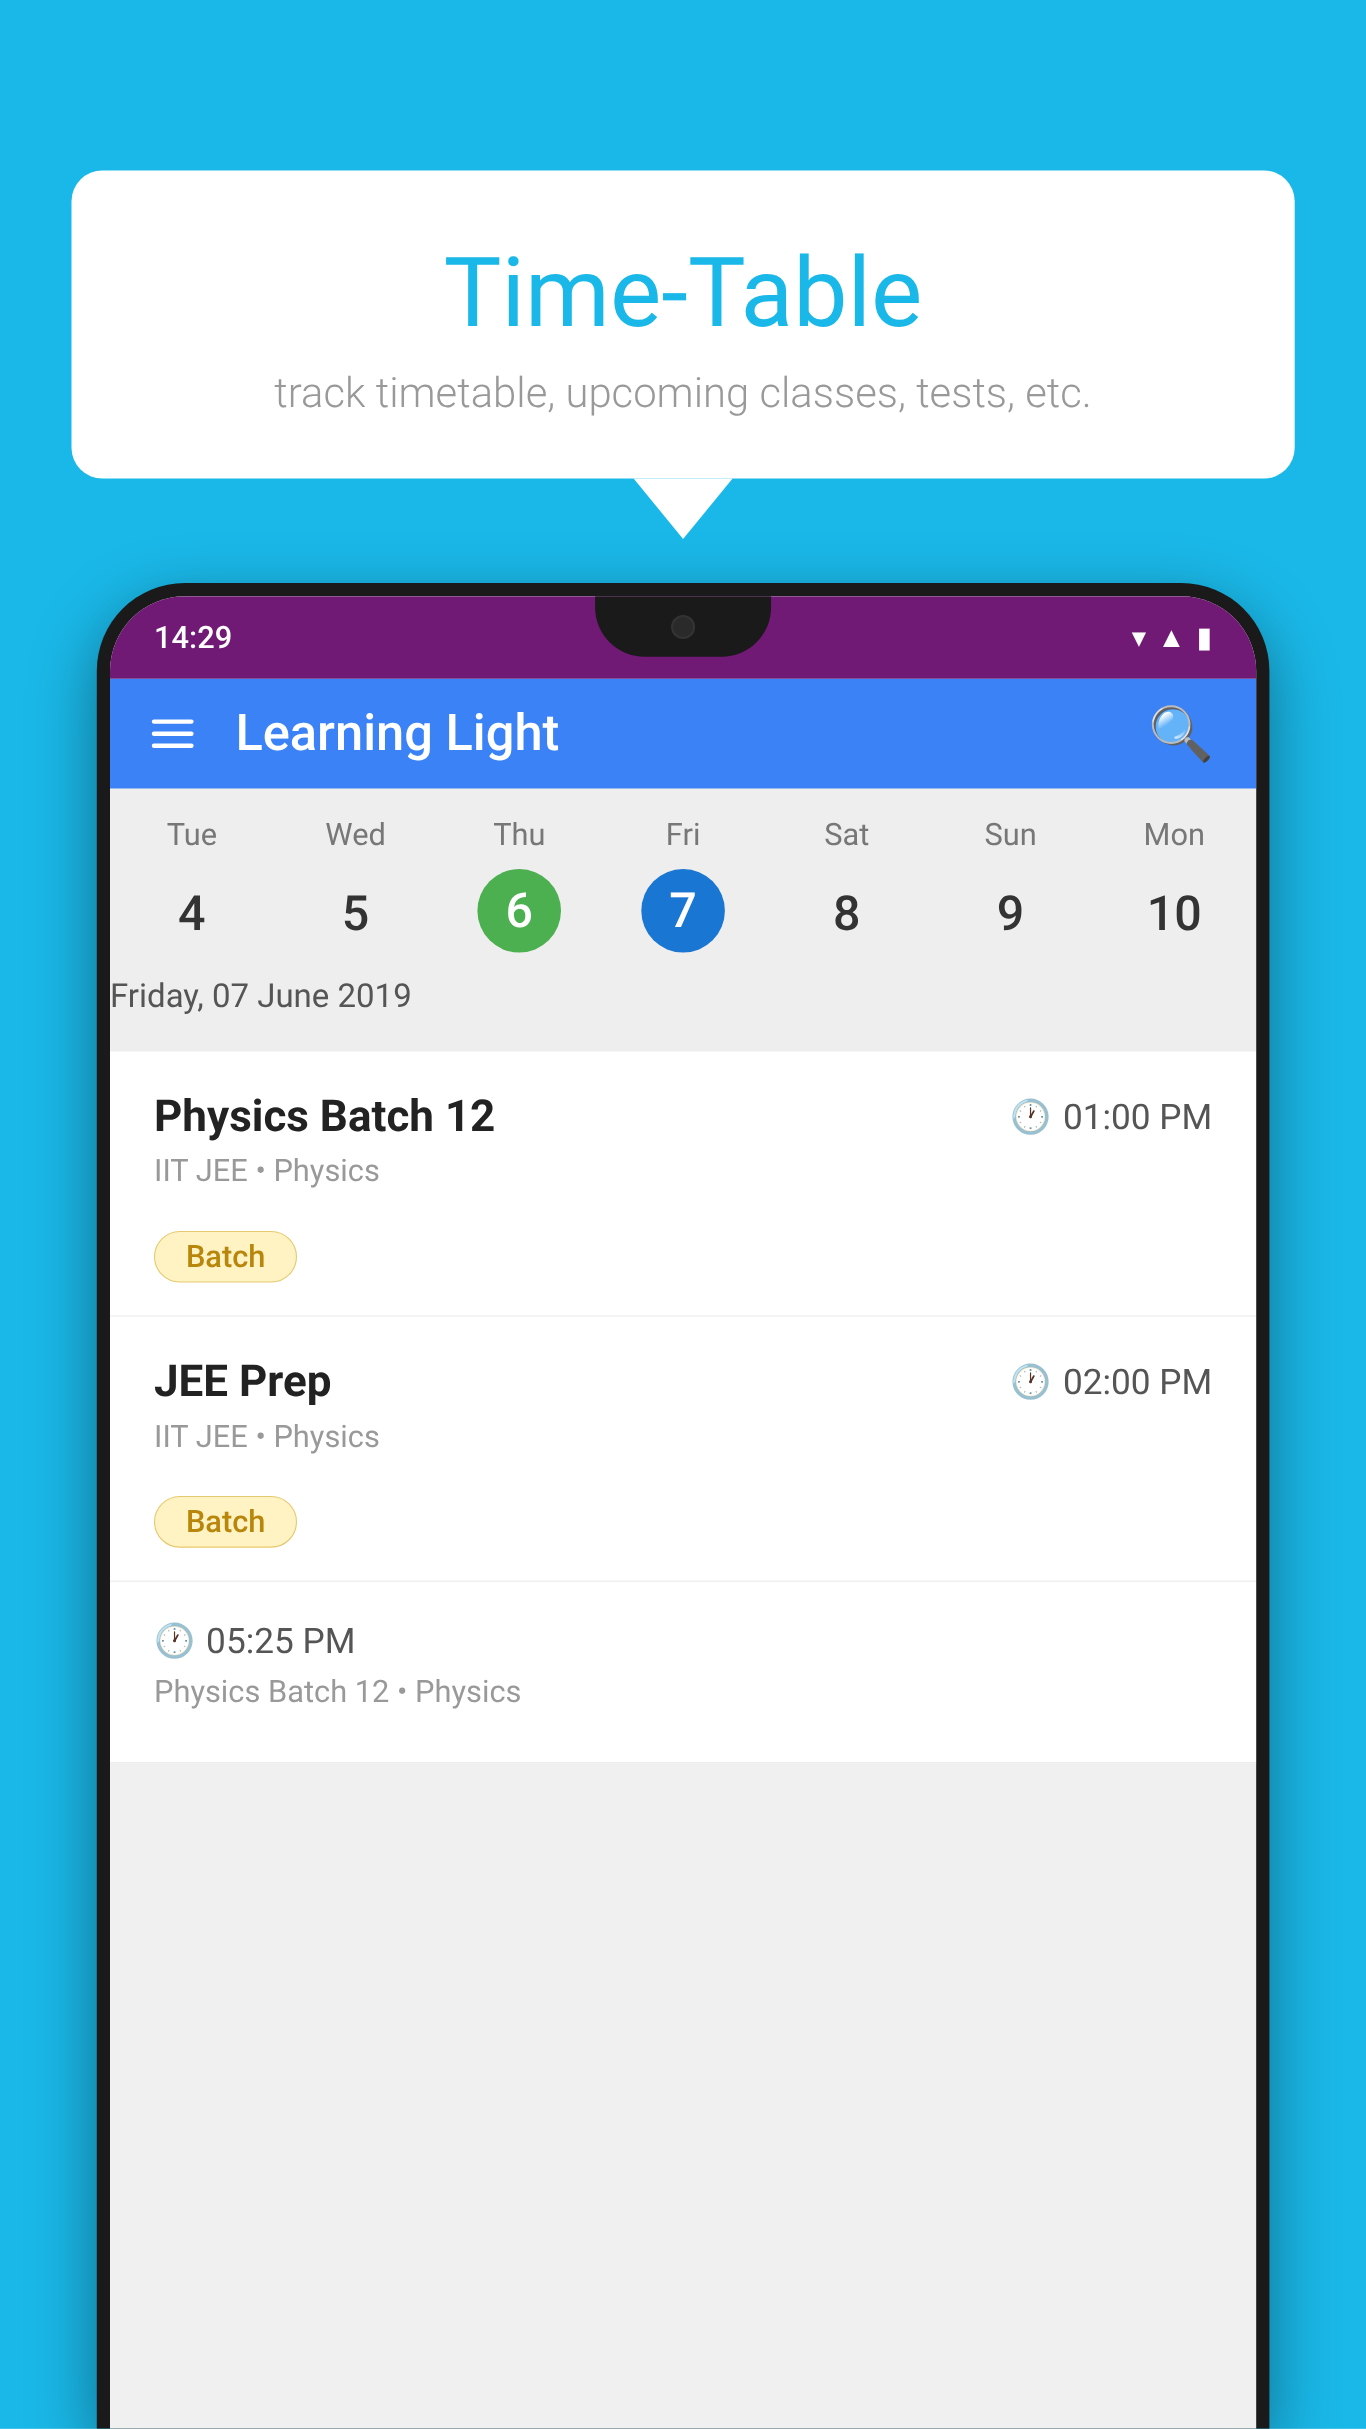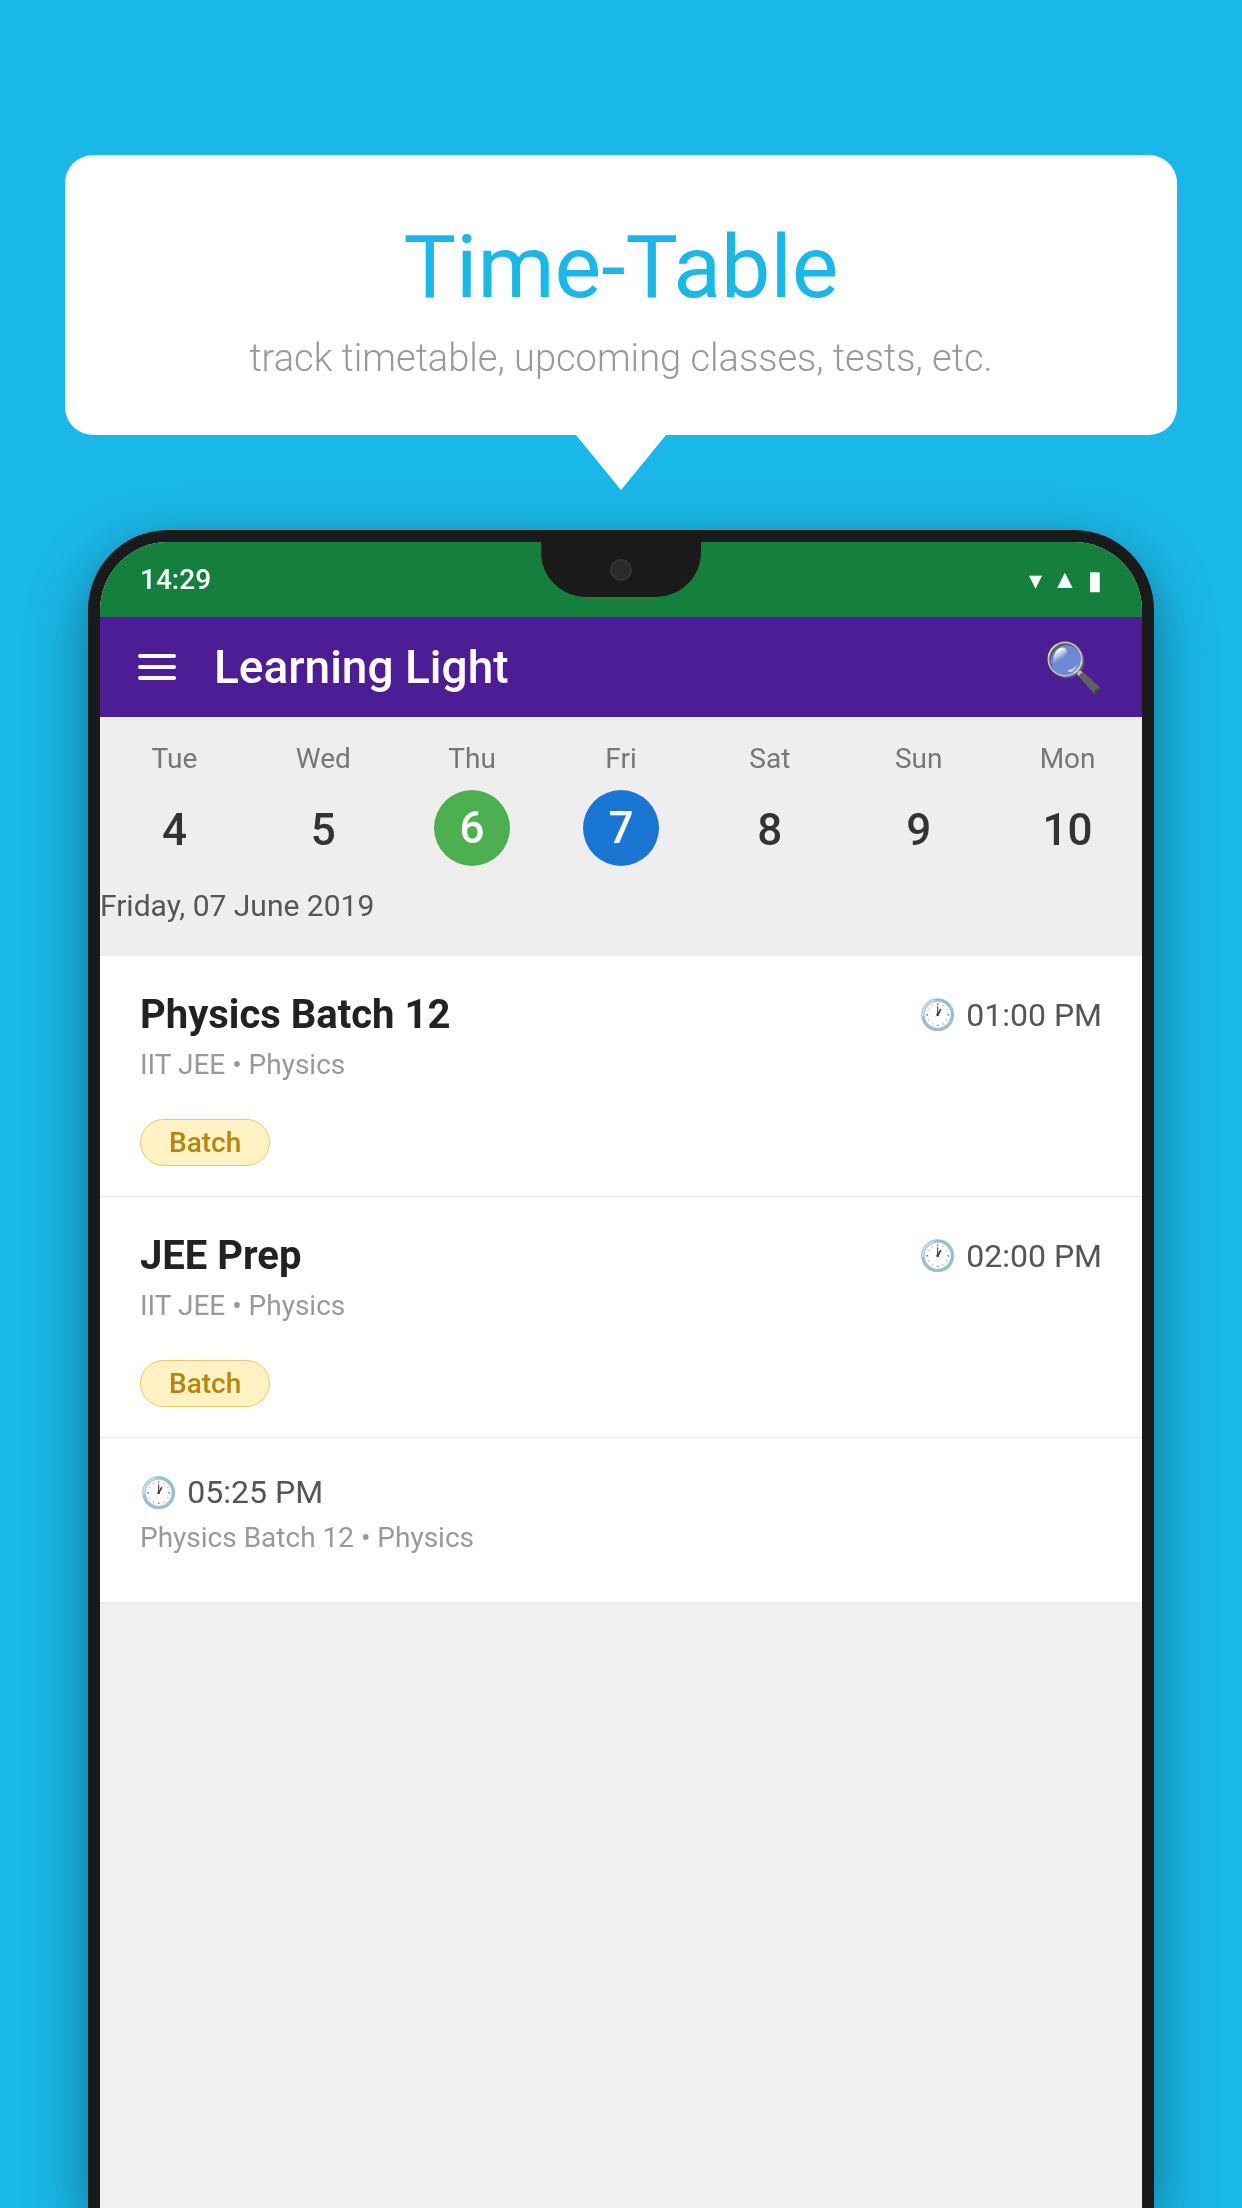--- a/index.html
+++ b/index.html
@@ -62,21 +62,21 @@
 
     .phone-inner {
       background: #f0f0f0;
       border-radius: 68px 68px 0 0;
       overflow: hidden;
       height: 100%;
     }
 
     
     .notch-bar {
-      background: #15803d;
+      background: #701a75;
       height: 75px;
       position: relative;
       display: flex;
       align-items: center;
       padding: 0 40px;
     }
     .notch-bar .time {
       color: white;
       font-size: 28px;
       font-weight: 500;
@@ -107,21 +107,21 @@
       align-items: center;
       gap: 10px;
     }
     .wifi-icon, .signal-icon, .battery-icon {
       color: white;
       font-size: 26px;
     }
 
     
     .app-header {
-      background: #4c1d95;
+      background: #3b82f6;
       height: 100px;
       display: flex;
       align-items: center;
       padding: 0 38px;
     }
     .hamburger {
       display: flex;
       flex-direction: column;
       gap: 7px;
       cursor: pointer;

